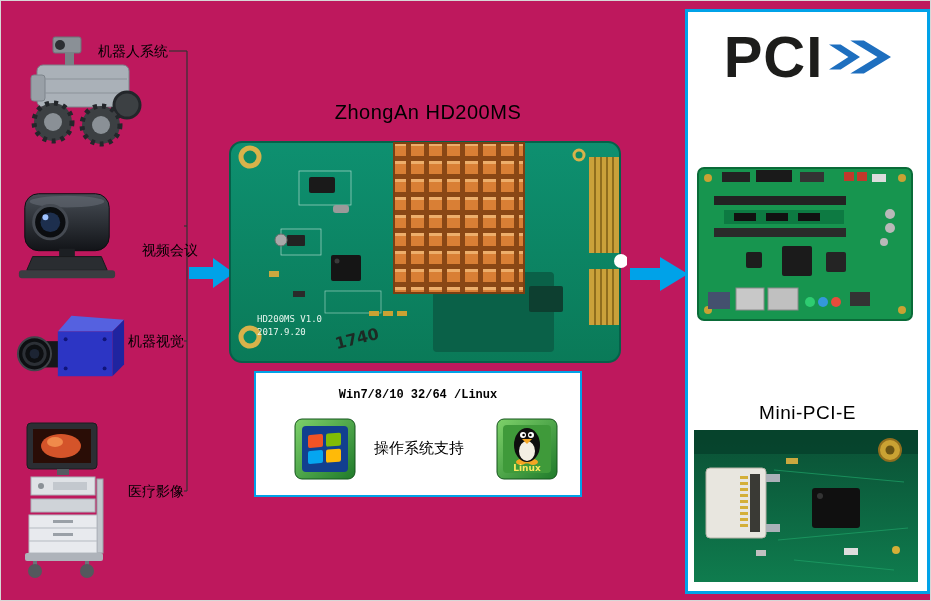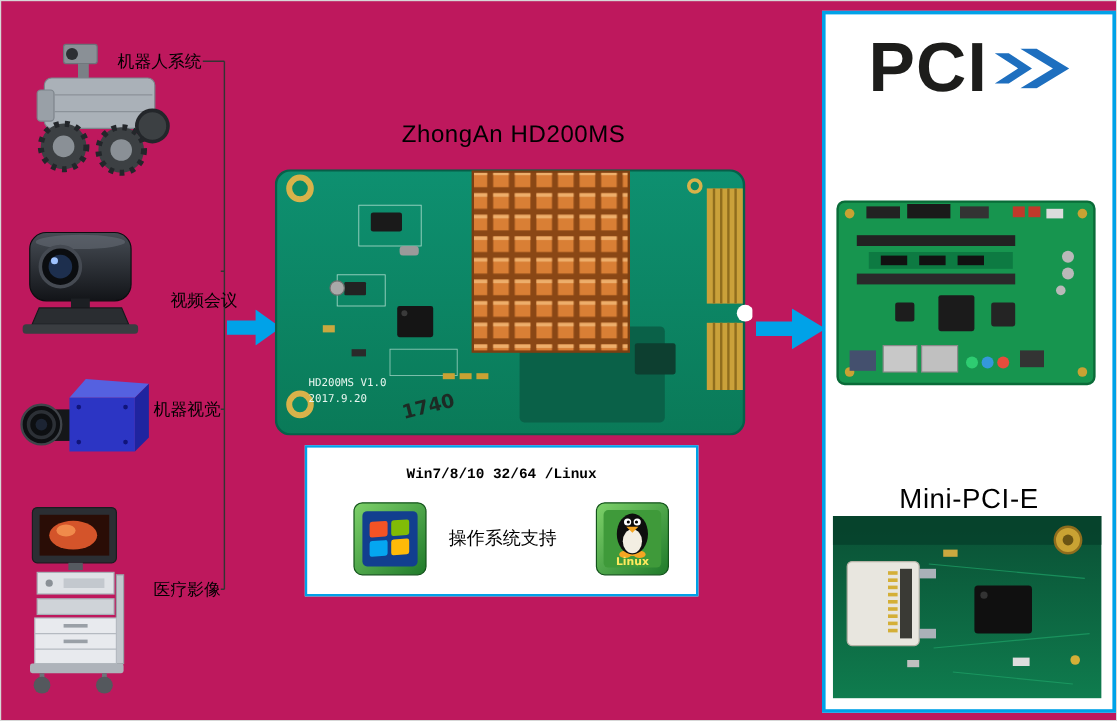--- a/index.html
+++ b/index.html
@@ -10,21 +10,21 @@
   .main-title{font-size:20px;color:#000;text-align:center;letter-spacing:.5px;}
   .os-box{border:2px solid #00a2e8;background:#fff;}
   .os-title{font-family:"Liberation Mono",monospace;font-weight:bold;font-size:12px;color:#000;text-align:center;white-space:nowrap;}
   .os-caption{font-family:"Liberation Serif",serif;font-size:15px;color:#000;text-align:center;white-space:nowrap;}
   .right-panel{border:3px solid #00a2e8;background:#fff;}
   .pci-row{display:flex;align-items:center;justify-content:center;gap:6px;}
   .pci-text{font-size:58px;font-weight:bold;color:#1d1d1b;letter-spacing:1px;line-height:1;}
   .express-row{text-align:center;margin-top:-2px;white-space:nowrap;}
   .express-text{font-size:30px;font-weight:bold;font-style:italic;color:#1d1d1b;letter-spacing:1px;}
   .reg{font-size:11px;color:#1d1d1b;vertical-align:super;}
-  .slot-label{font-size:23px;color:#000;text-align:center;letter-spacing:.5px;}
+  .slot-label{font-size:19px;color:#000;text-align:center;letter-spacing:.5px;}
   svg{display:block;}
 </style>
 </head>
 <body>
 
 <div class="canvas">
 
   <svg class="abs" style="left:0;top:0;" width="931" height="601">
     <path d="M168,50 L186,50" stroke="#333" stroke-width="1.2" fill="none"></path>
     <path d="M183,225 L186,225" stroke="#333" stroke-width="1.2" fill="none"></path>

